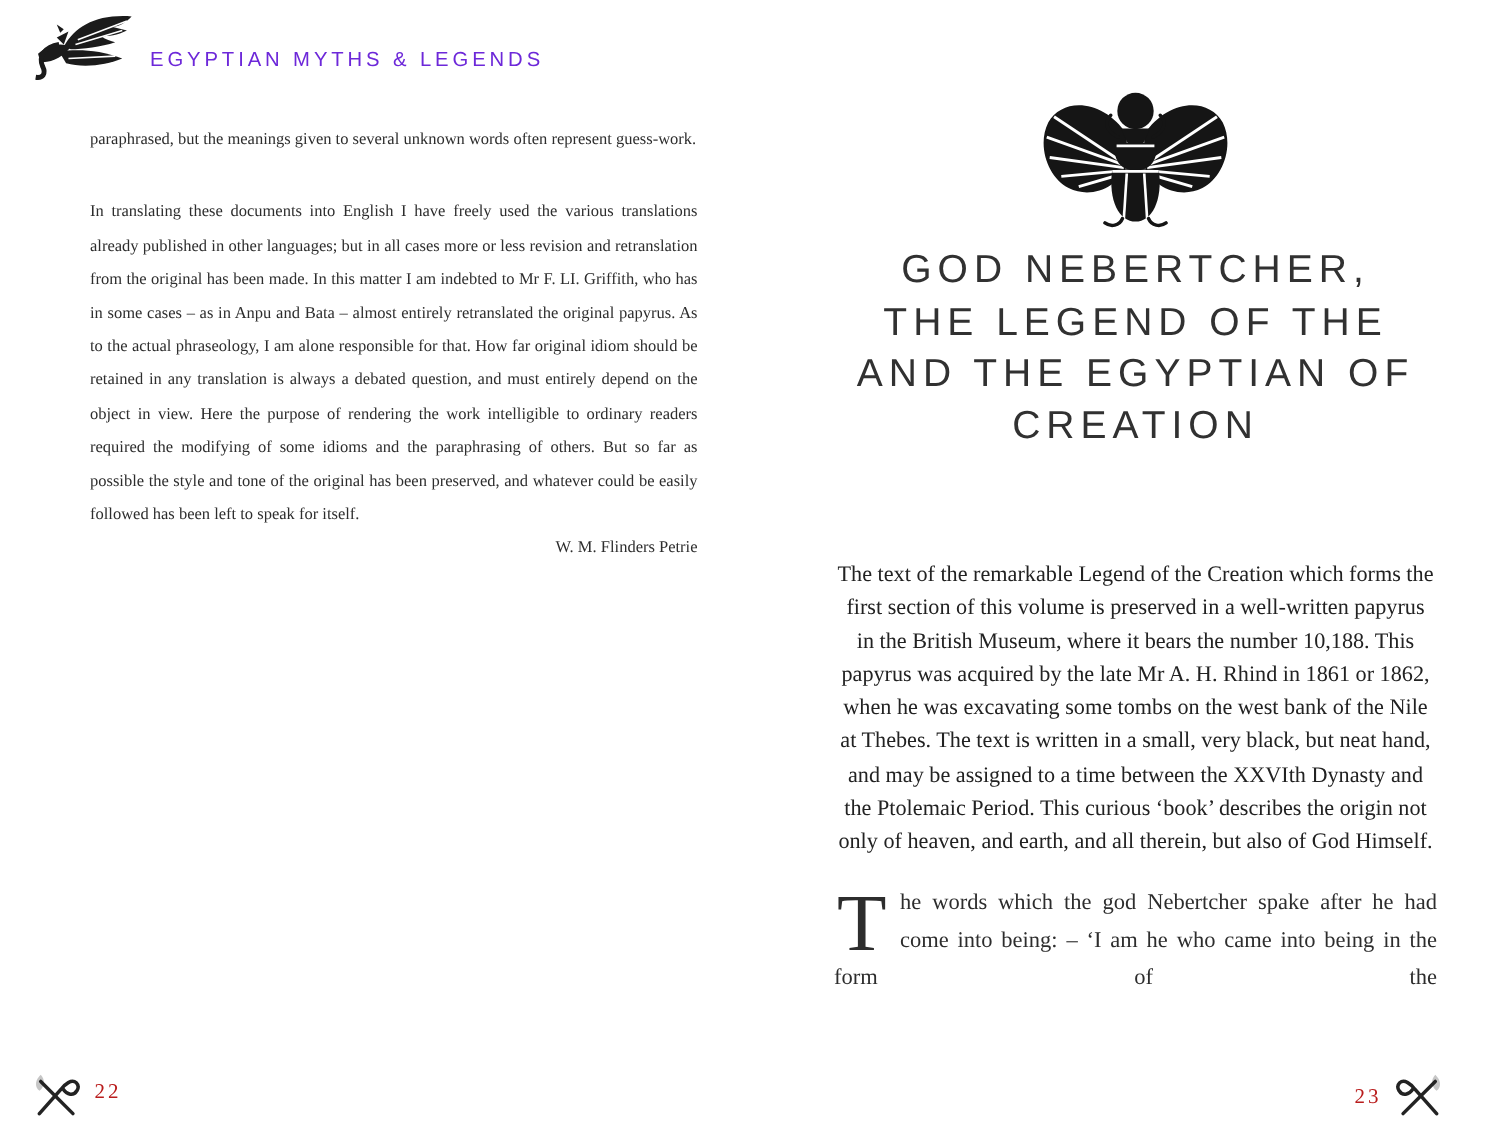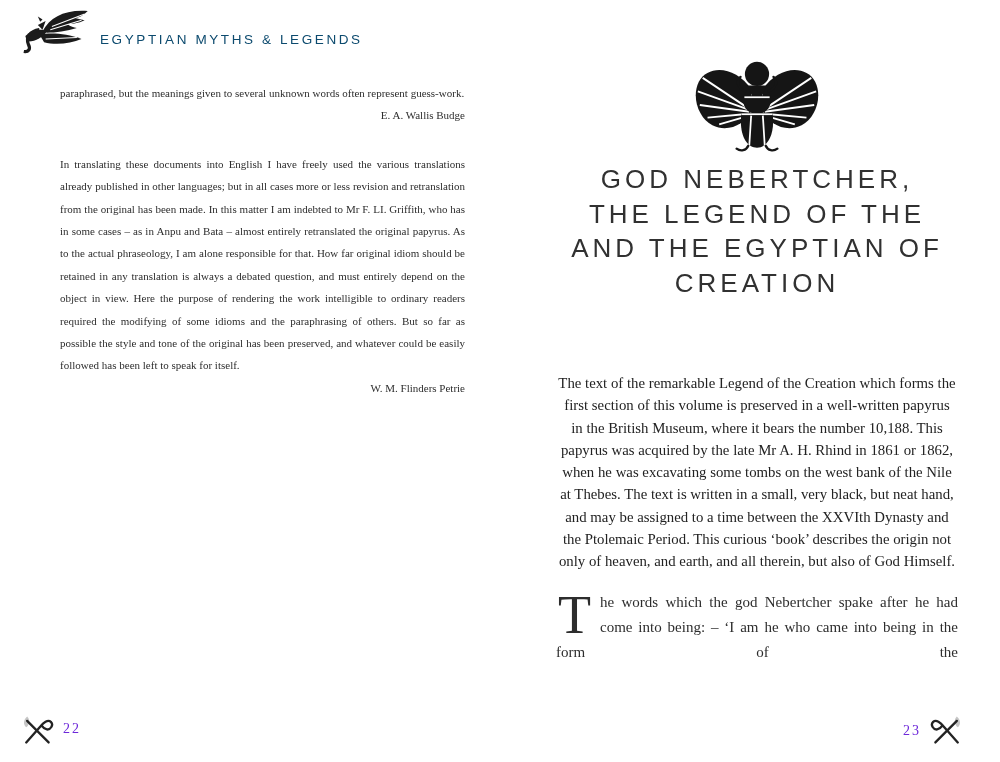--- a/index.html
+++ b/index.html
@@ -3,21 +3,21 @@
 <meta charset="utf-8">
 <style>
   html,body{margin:0;padding:0;}
   body{width:1000px;height:762px;background:#ffffff;position:relative;overflow:hidden;
        font-family:"Liberation Serif", serif;color:#2d2d2d;}
 
   
   .running-head{position:absolute;left:16px;top:6px;display:flex;align-items:center;}
   .bird-icon{width:78px;height:52px;}
   .head-title{margin-left:6px;font-family:"Liberation Sans", sans-serif;font-size:13.5px;
-              letter-spacing:2.6px;color:#0c4a6e;font-weight:400;padding-top:14px;}
+              letter-spacing:2.6px;color:#6d28d9;font-weight:400;padding-top:14px;}
 
   
   .page-left{position:absolute;left:40px;top:82px;width:405px;
              font-size:11px;line-height:22.4px;text-align:justify;margin-left:20px;}
   .page-left p{margin:0;}
   .attribution{text-align:right;}
   .para-gap{margin-top:26px !important;}
 
   
   .page-right{position:absolute;left:556px;top:0;width:402px;text-align:center;}
@@ -26,21 +26,21 @@
   .chapter-title{margin:10px 0 0 0;font-family:"Liberation Sans", sans-serif;font-weight:300;
                  font-size:26px;line-height:34.5px;letter-spacing:4px;color:#313131;}
   .intro{margin:72px auto 0;width:398px;font-weight:400;font-size:14.8px;line-height:22.3px;
          text-align:center;color:#222;}
   .opening{margin:17px 0 0 0;font-size:15px;line-height:25px;text-align:justify;
            text-align-last:justify;}
   .dropcap{float:left;font-size:54px;line-height:44px;padding:3px 9px 0 2px;color:#2d2d2d;}
 
   
   .folio{position:absolute;top:712px;display:flex;align-items:center;gap:9px;
-         font-size:14px;letter-spacing:2px;color:#6d28d9;}
+         font-size:14px;letter-spacing:2px;color:#b91c1c;}
   .folio-left{left:20px;}
   .folio-right{right:36px;}
   .folio-icon{width:34px;height:34px;}
   .mirrored{transform:scaleX(-1);display:inline-block;}
 </style>
 </head>
 <body>
 
 <div class="running-head">
   <svg class="bird-icon" viewBox="0 0 100 62" aria-hidden="true">
@@ -58,21 +58,20 @@
       <path d="M46 24 L88 8"></path>
       <path d="M44 28 L84 16"></path>
       <path d="M38 40 L78 38"></path>
     </g>
   </svg>
   <div class="head-title">EGYPTIAN MYTHS &amp; LEGENDS</div>
 </div>
 
 <section class="page-left">
   <p>paraphrased, but the meanings given to several unknown words often represent guess-work.</p>
-  <p class="attribution">E. A. Wallis Budge</p>
   <p class="para-gap">In translating these documents into English I have freely used the various translations already published in other languages; but in all cases more or less revision and retranslation from the original has been made. In this matter I am indebted to Mr F. LI. Griffith, who has in some cases – as in Anpu and Bata – almost entirely retranslated the original papyrus. As to the actual phraseology, I am alone responsible for that. How far original idiom should be retained in any translation is always a debated question, and must entirely depend on the object in view. Here the purpose of rendering the work intelligible to ordinary readers required the modifying of some idioms and the paraphrasing of others. But so far as possible the style and tone of the original has been preserved, and whatever could be easily followed has been left to speak for itself.</p>
   <p class="attribution">W. M. Flinders Petrie</p>
 </section>
 
 <section class="page-right">
   <div class="ornament">
     <svg class="scarab-icon" viewBox="0 0 132 96" aria-hidden="true">
       <g fill="#151515">
         <path d="M60 32 C44 8 16 6 6 24 C-2 40 6 62 20 69 C36 77 54 68 60 54 Z"></path>
         <path d="M72 32 C88 8 116 6 126 24 C134 40 126 62 112 69 C96 77 78 68 72 54 Z"></path>

